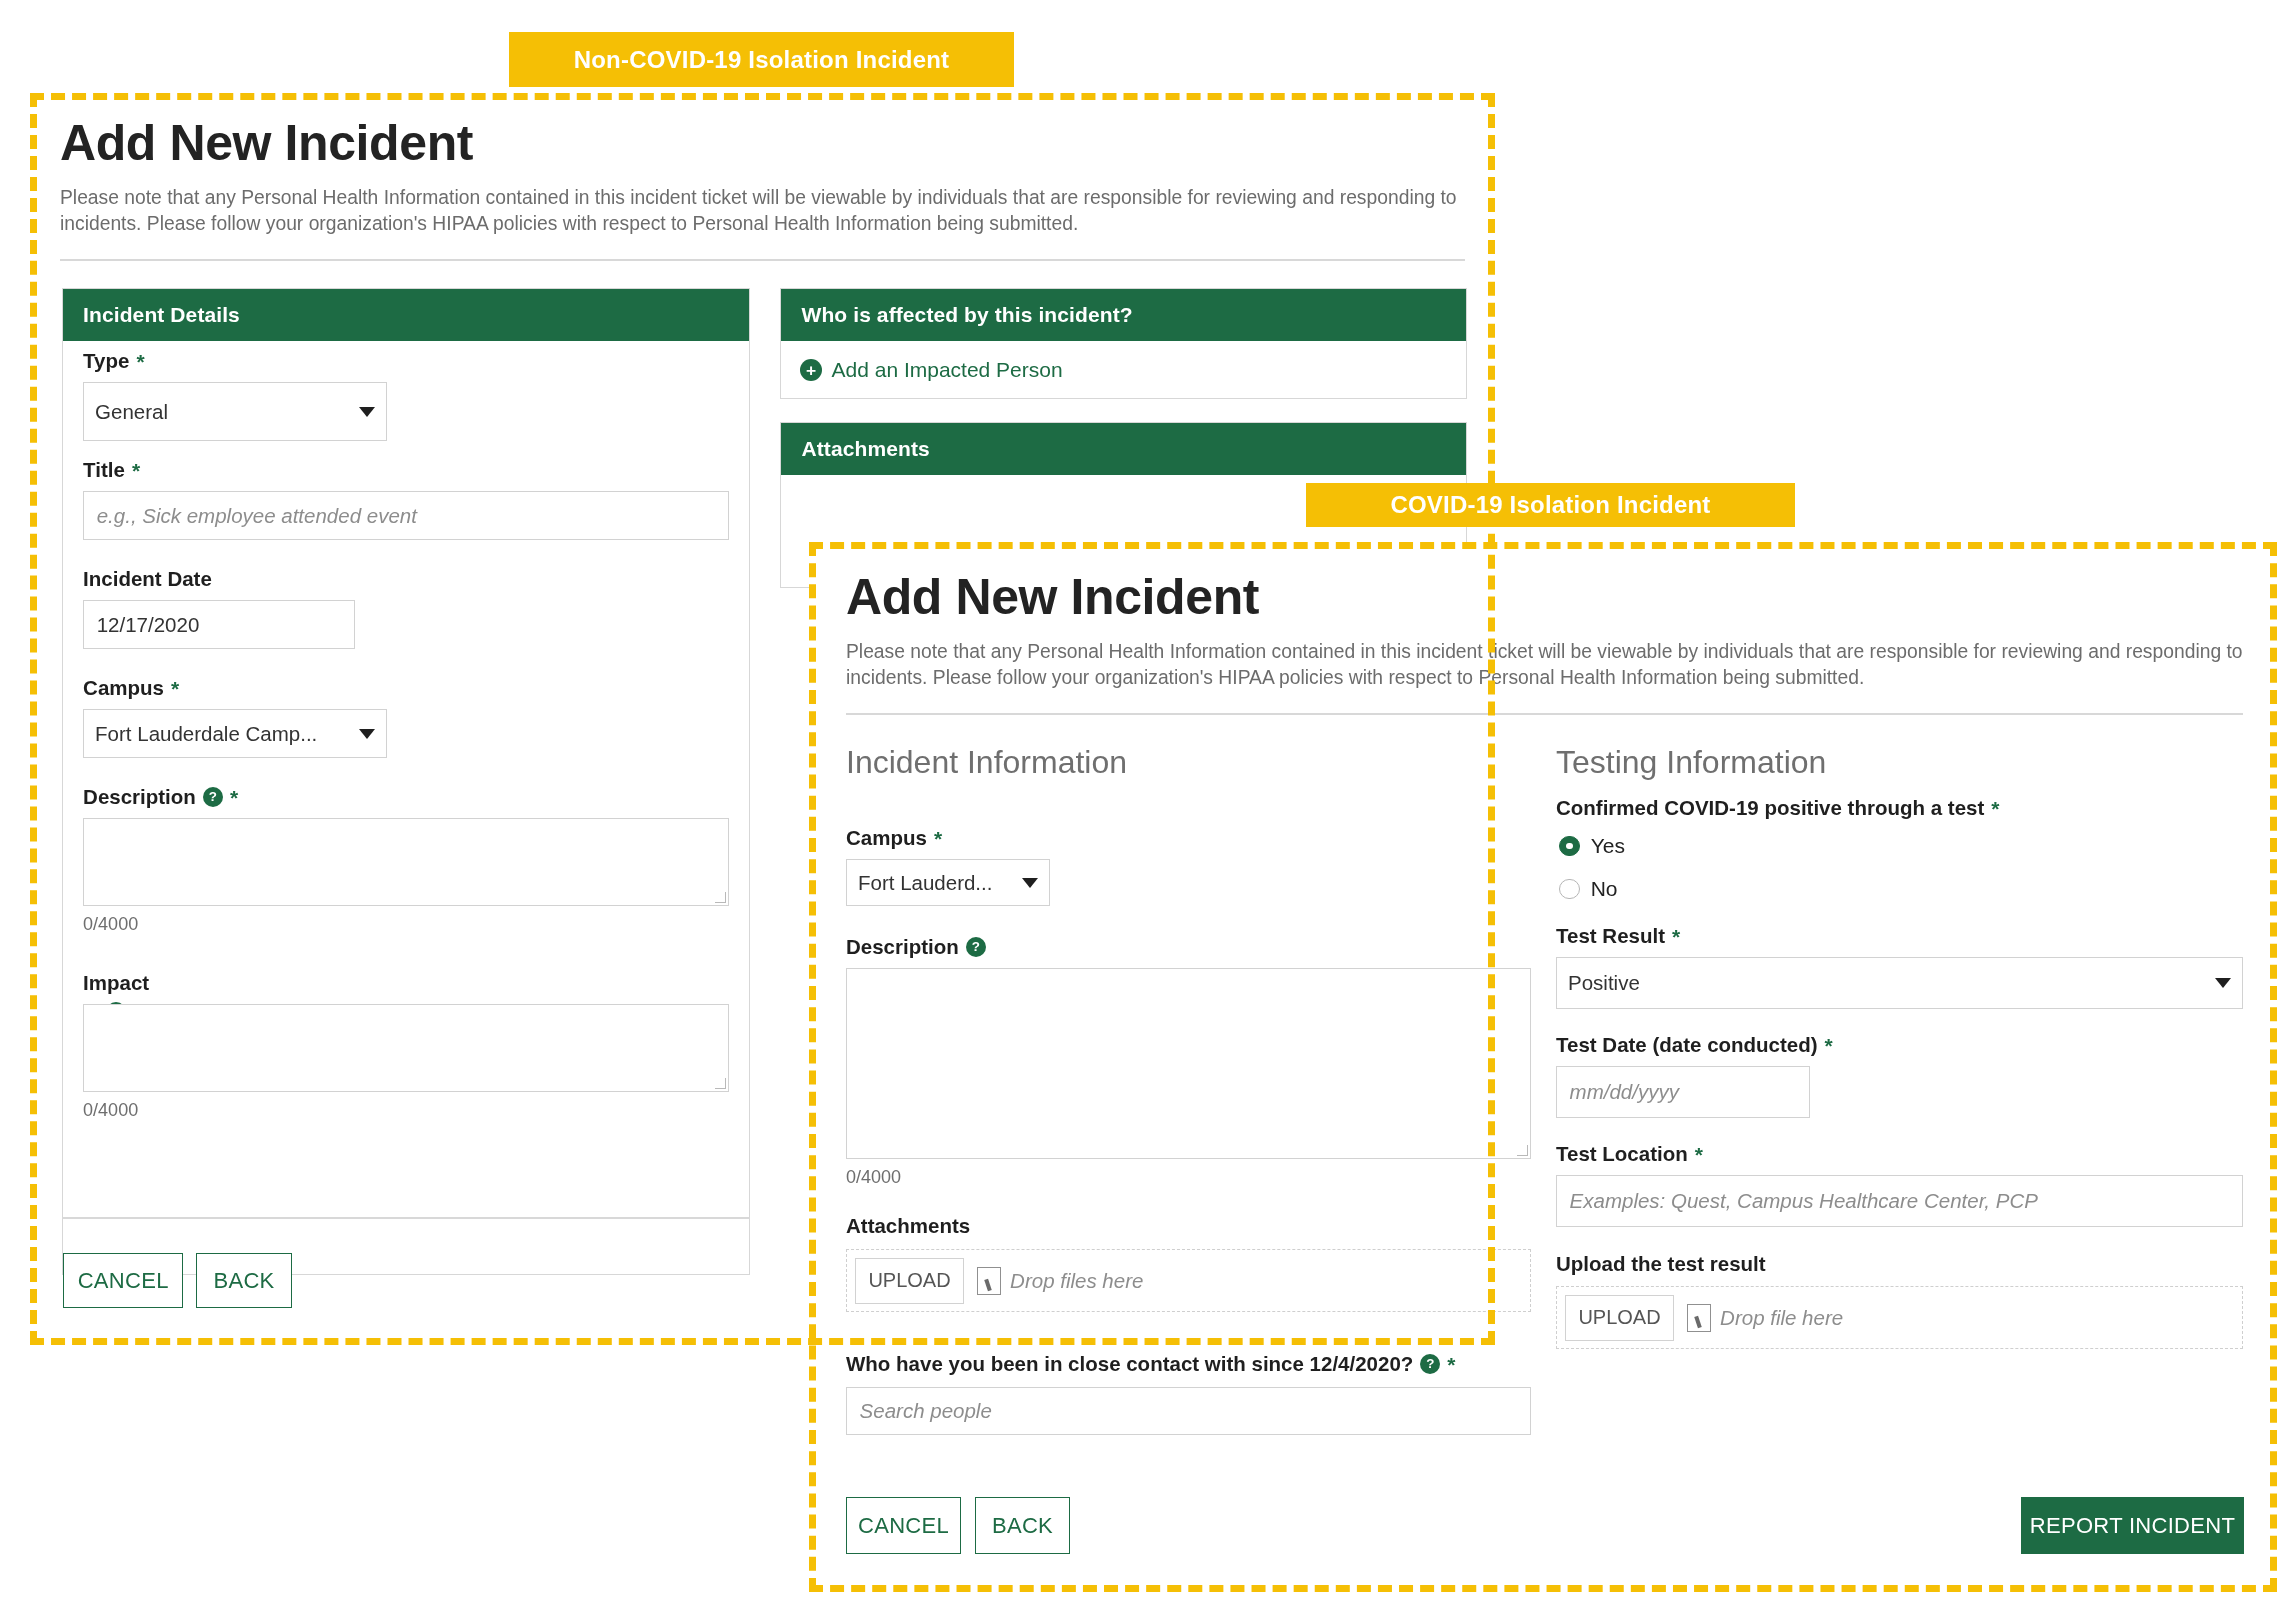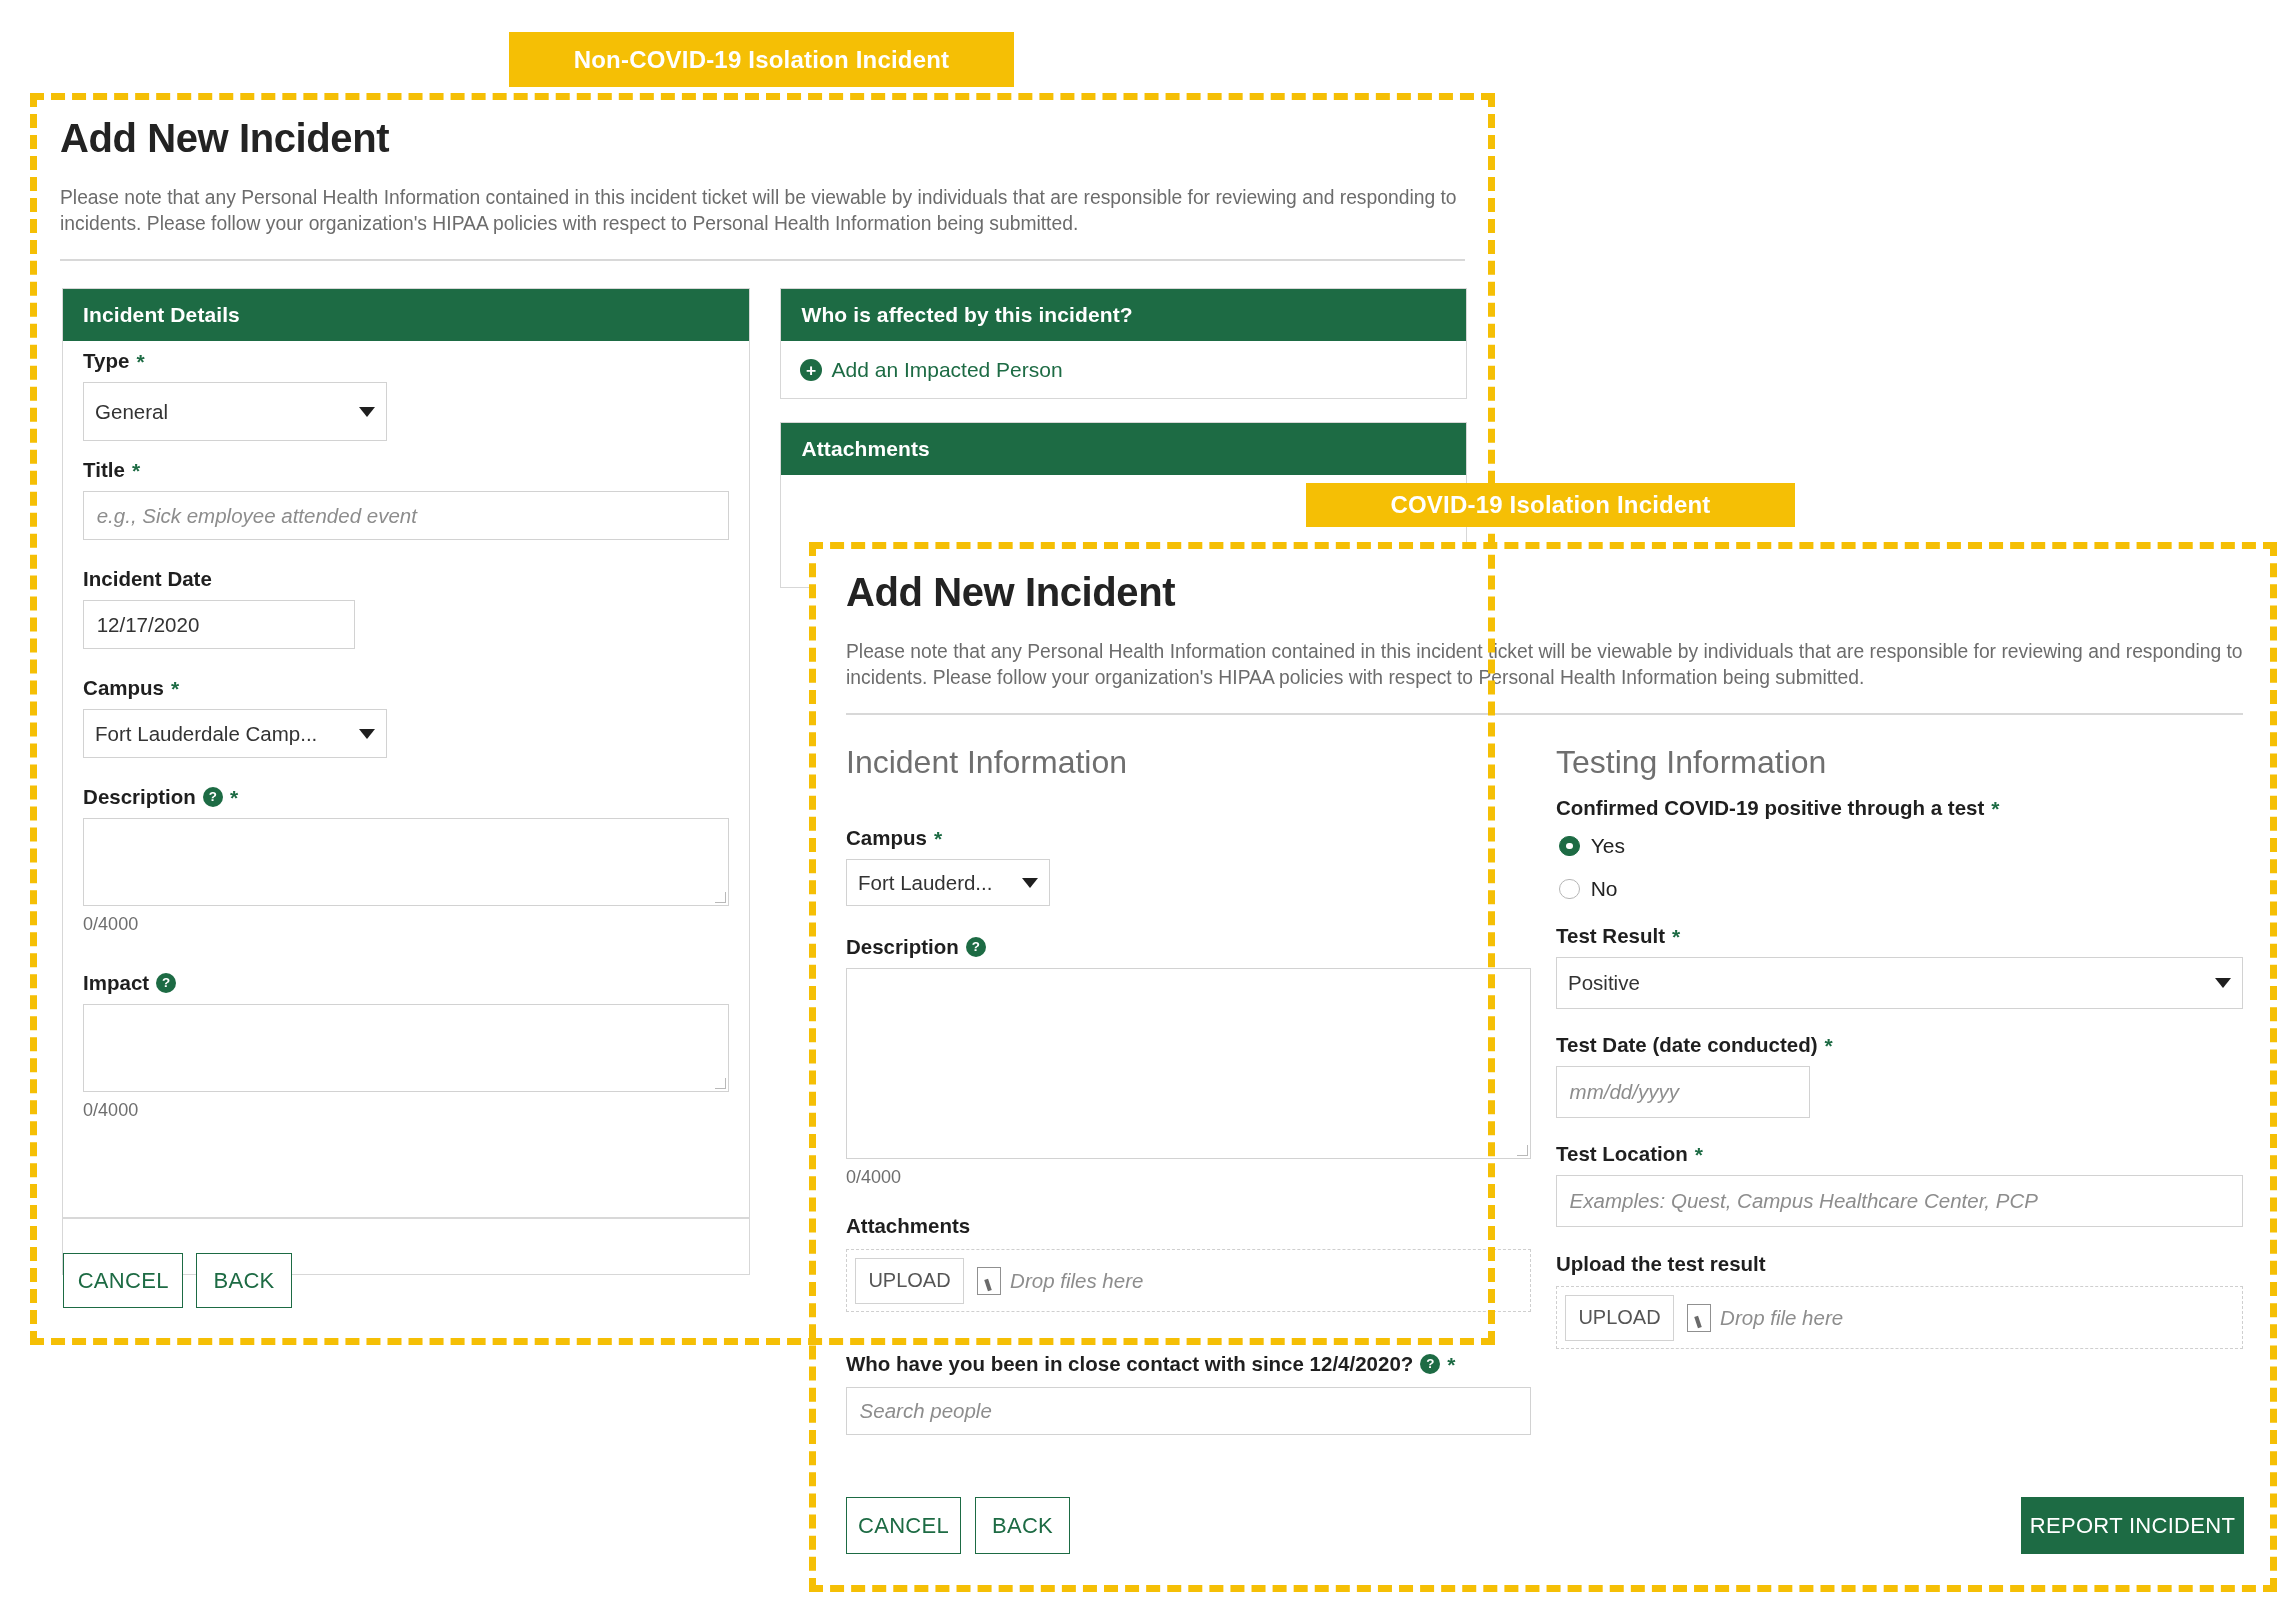--- a/index.html
+++ b/index.html
@@ -15,21 +15,21 @@
 
   .annot-tag{position:absolute;background:#f5bf05;color:#ffffff;
              font-weight:bold;font-size:24px;letter-spacing:0.2px;
              display:flex;align-items:center;justify-content:center;}
   #tag-noncovid{left:509px;top:32px;width:505px;height:55px;}
   #tag-covid{left:1306px;top:483px;width:489px;height:44px;}
 
   
   .panel{position:absolute;background:#ffffff;}
 
-  .page-title{font-size:40px;font-weight:bold;color:#232323;letter-spacing:-0.4px;line-height:1;}
+  .page-title{font-size:50px;font-weight:bold;color:#232323;letter-spacing:-0.4px;line-height:1;}
   .page-note{font-size:19.3px;color:#6c6c6c;line-height:1.35;}
   .hr{height:2.4px;background:#d8d8d8;width:100%;}
 
   .card{border:0.8px solid #d7d7d7;background:#fff;box-sizing:border-box;}
   .card-head{background:#1d6b44;color:#fff;font-size:21px;font-weight:600;
              padding:14px 20.5px;letter-spacing:0.1px;}
   .card-body{padding:17.4px 19px;}
 
   .fld-label{font-size:20.5px;font-weight:bold;color:#1f1f1f;display:flex;align-items:center;gap:7px;}
   .req{color:#1d6b44;font-weight:bold;font-size:21px;line-height:1;}
@@ -123,21 +123,21 @@
         </div>
 
         <div class="fld-label" style="position:absolute;left:20.5px;top:444px;">
           <span>Description</span>
           <span class="help-ico">?</span>
           <span class="req">*</span>
         </div>
         <div class="ta" style="position:absolute;left:20.5px;top:477px;width:646px;height:88px;"></div>
         <div class="counter" style="position:absolute;left:20.5px;top:573px;">0/4000</div>
 
-        <div class="fld-label" style="position:absolute;left:20.5px;top:630px;">
+        <div class="fld-label" style="position:absolute;left:20.5px;top:630px;flex-direction:column;">
           <span>Impact</span>
           <span class="help-ico">?</span>
         </div>
         <div class="ta" style="position:absolute;left:20.5px;top:663px;width:646px;height:88px;"></div>
         <div class="counter" style="position:absolute;left:20.5px;top:759px;">0/4000</div>
       </div>
     </div>
 
     <div class="card" style="left:720px;top:170px;width:687px;height:111px;position:absolute;">
       <div class="card-head">Who is affected by this incident?</div>

